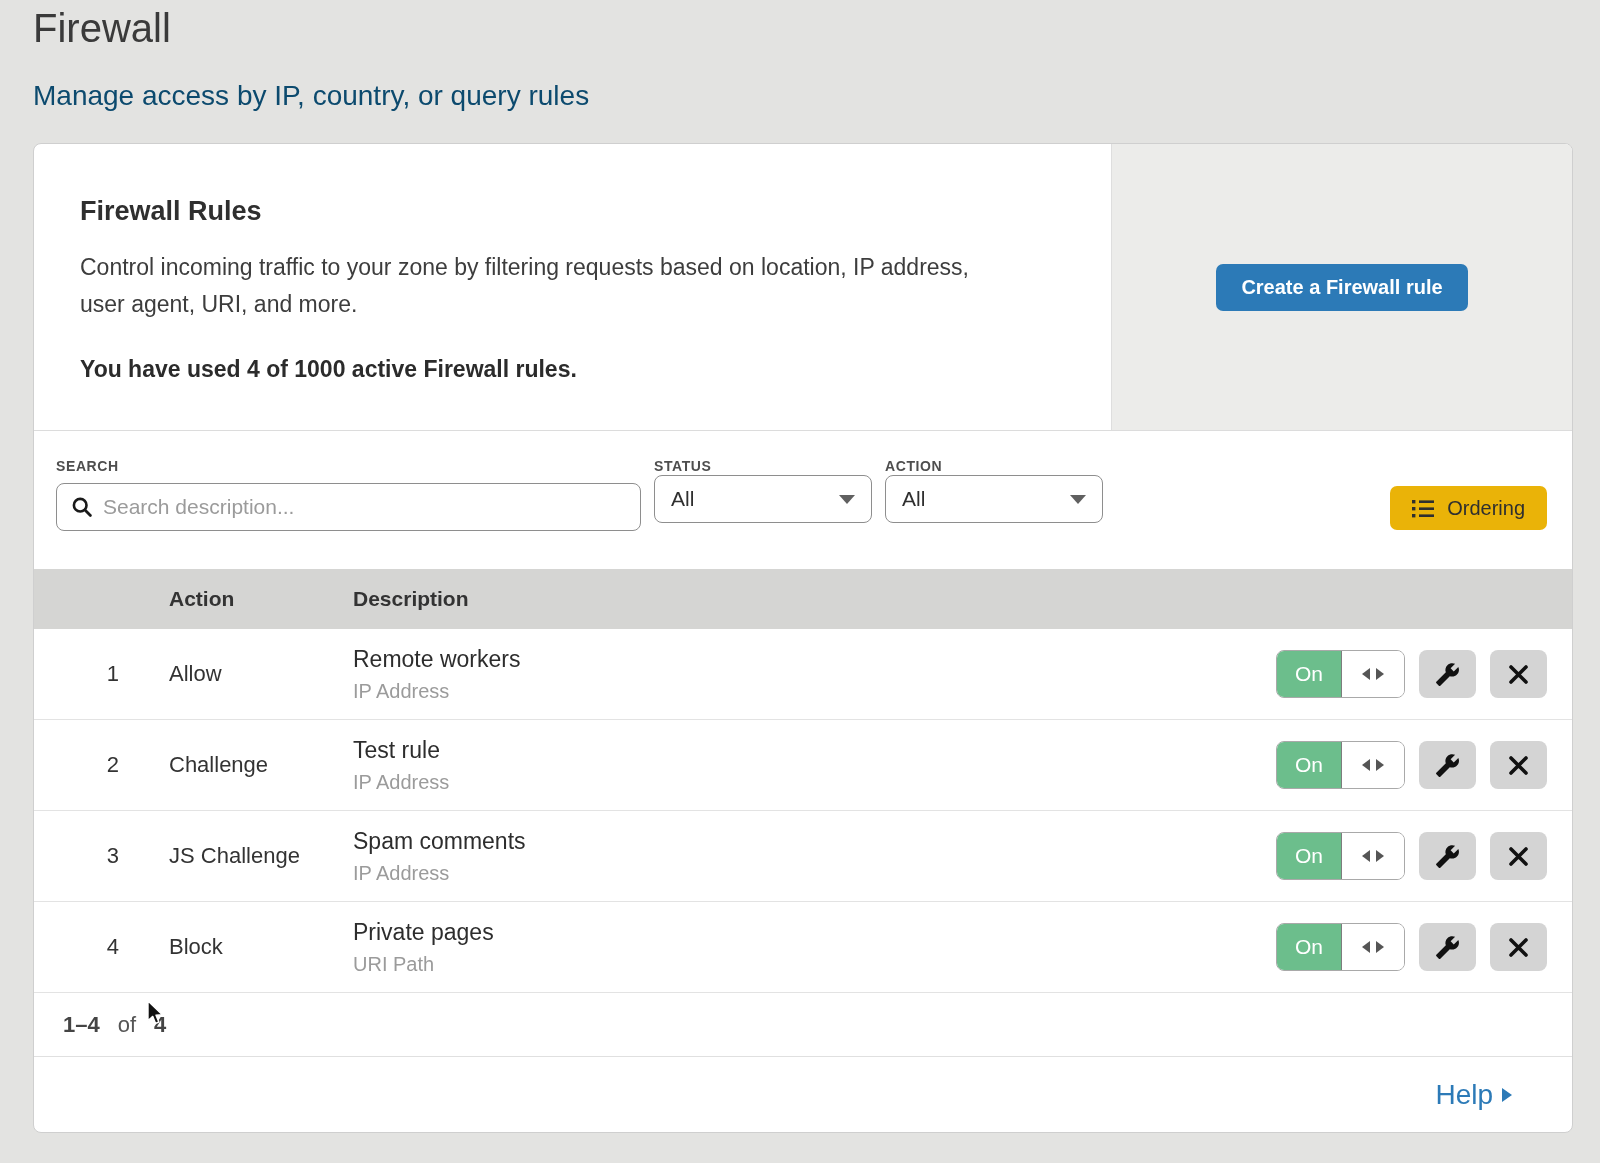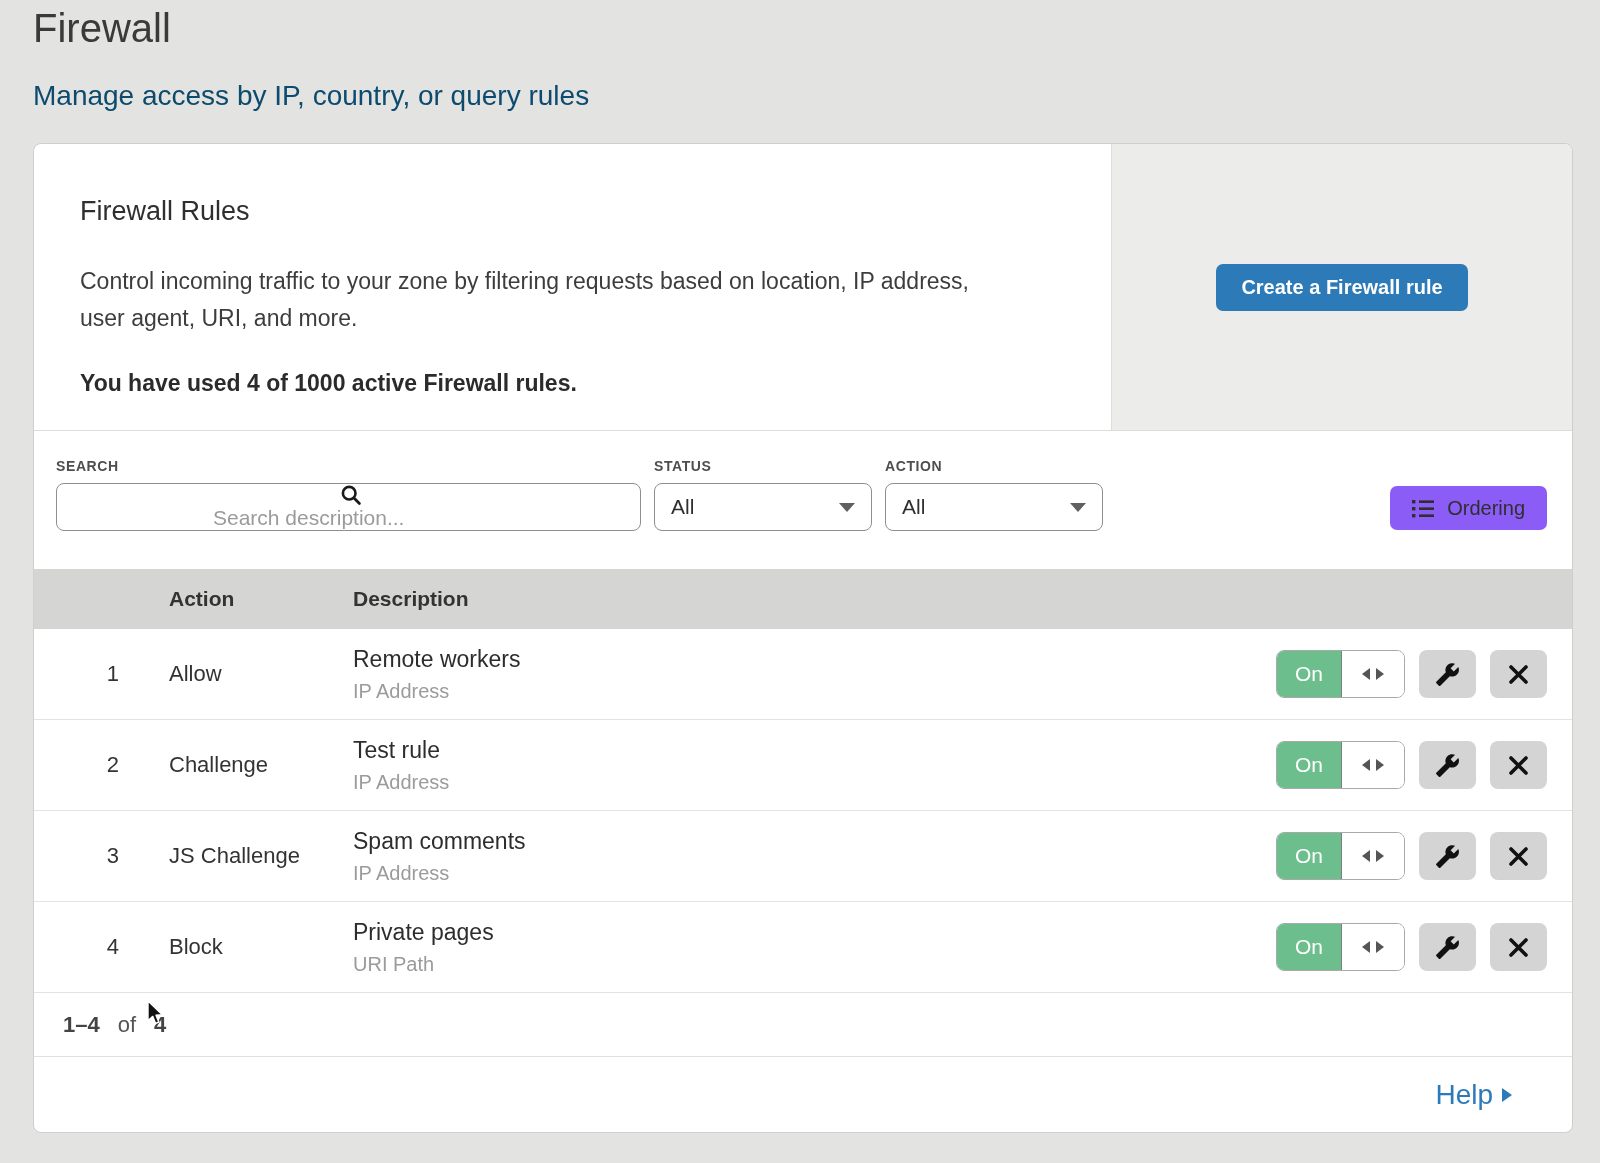--- a/index.html
+++ b/index.html
@@ -11,48 +11,48 @@
   }
   .page-title{position:absolute;left:33px;top:6px;font-size:40px;font-weight:500;color:#3a3a3a;}
   .page-subtitle{position:absolute;left:33px;top:80px;font-size:28px;font-weight:400;color:#0c4a6e;}
 
   .card{position:absolute;left:33px;top:143px;width:1540px;height:990px;background:#fff;
     border:1px solid #cfcfcf;border-radius:8px;box-sizing:border-box;overflow:hidden;}
 
   
   .card-header{display:flex;height:287px;border-bottom:1px solid #dcdcdc;box-sizing:border-box;}
   .card-header-left{flex:1;padding:52px 60px 0 46px;box-sizing:border-box;}
-  .panel-title{margin:0 0 36px 0;font-size:27px;font-weight:400;color:#2f2f2f;}
+  .panel-title{margin:0 0 22px 0;font-size:27px;font-weight:700;color:#2f2f2f;}
   .panel-desc{font-size:23px;color:#3d3d3d;line-height:37px;max-width:950px;}
   .panel-usage{margin-top:33px;font-size:23px;font-weight:700;color:#2b2b2b;}
   .card-header-right{width:461px;background:#ececea;border-left:1px solid #dedede;
     display:flex;align-items:center;justify-content:center;box-sizing:border-box;margin-left:36px;}
   .create-btn{width:252px;height:47px;background:#2c7ab7;color:#fff;font-size:20px;font-weight:600;
     border:none;border-radius:7px;cursor:pointer;font-family:inherit;}
 
   
   .filters{position:relative;height:138px;}
   .filter-label{position:absolute;top:27px;font-size:14px;font-weight:700;letter-spacing:.6px;color:#4e4e4e;}
   .lbl-search{left:22px;}
   .lbl-status{left:620px;}
   .lbl-action{left:851px;}
   .search-box{position:absolute;left:22px;top:52px;width:585px;height:48px;background:#fff;
-    border:1.5px solid #8e8e8e;border-radius:8px;box-sizing:border-box;display:flex;align-items:center;flex-direction:column;}
+    border:1.5px solid #8e8e8e;border-radius:8px;box-sizing:border-box;display:flex;align-items:center;}
   .search-box svg{margin:0 10px 0 14px;flex:none;}
   .search-input{border:none;outline:none;flex:1;font-size:21px;color:#333;background:transparent;
     font-family:inherit;padding:0;}
   .search-input::placeholder{color:#9b9b9b;}
-  .select-box{position:absolute;top:52px;width:218px;height:48px;background:#fff;
+  .select-box{position:absolute;top:44px;width:218px;height:48px;background:#fff;
     border:1.5px solid #8e8e8e;border-radius:8px;box-sizing:border-box;display:flex;align-items:center;
     justify-content:space-between;padding:0 16px;font-size:21px;color:#2f2f2f;cursor:pointer;}
   .sel-status{left:620px;}
   .sel-action{left:851px;}
   .caret{width:0;height:0;border-left:8px solid transparent;border-right:8px solid transparent;
     border-top:9px solid #606060;}
-  .ordering-btn{position:absolute;right:25px;top:55px;height:44px;padding:0 22px;background:#8b5cf6;
+  .ordering-btn{position:absolute;right:25px;top:55px;height:44px;padding:0 22px;background:#eab308;
     border:none;border-radius:7px;display:flex;align-items:center;gap:12px;font-size:20px;color:#2f2f2f;
     cursor:pointer;font-family:inherit;}
 
   
   .table-header{height:60px;background:#d5d5d3;display:flex;align-items:center;
     padding-left:135px;font-size:21px;font-weight:700;color:#333;box-sizing:border-box;}
   .th-action{width:184px;}
   .rule-row{height:91px;border-bottom:1px solid #e3e3e3;display:flex;align-items:center;box-sizing:border-box;}
   .row-num{width:85px;text-align:right;font-size:22px;color:#333;flex:none;}
   .row-action{margin-left:50px;width:184px;font-size:22px;color:#333;flex:none;}

